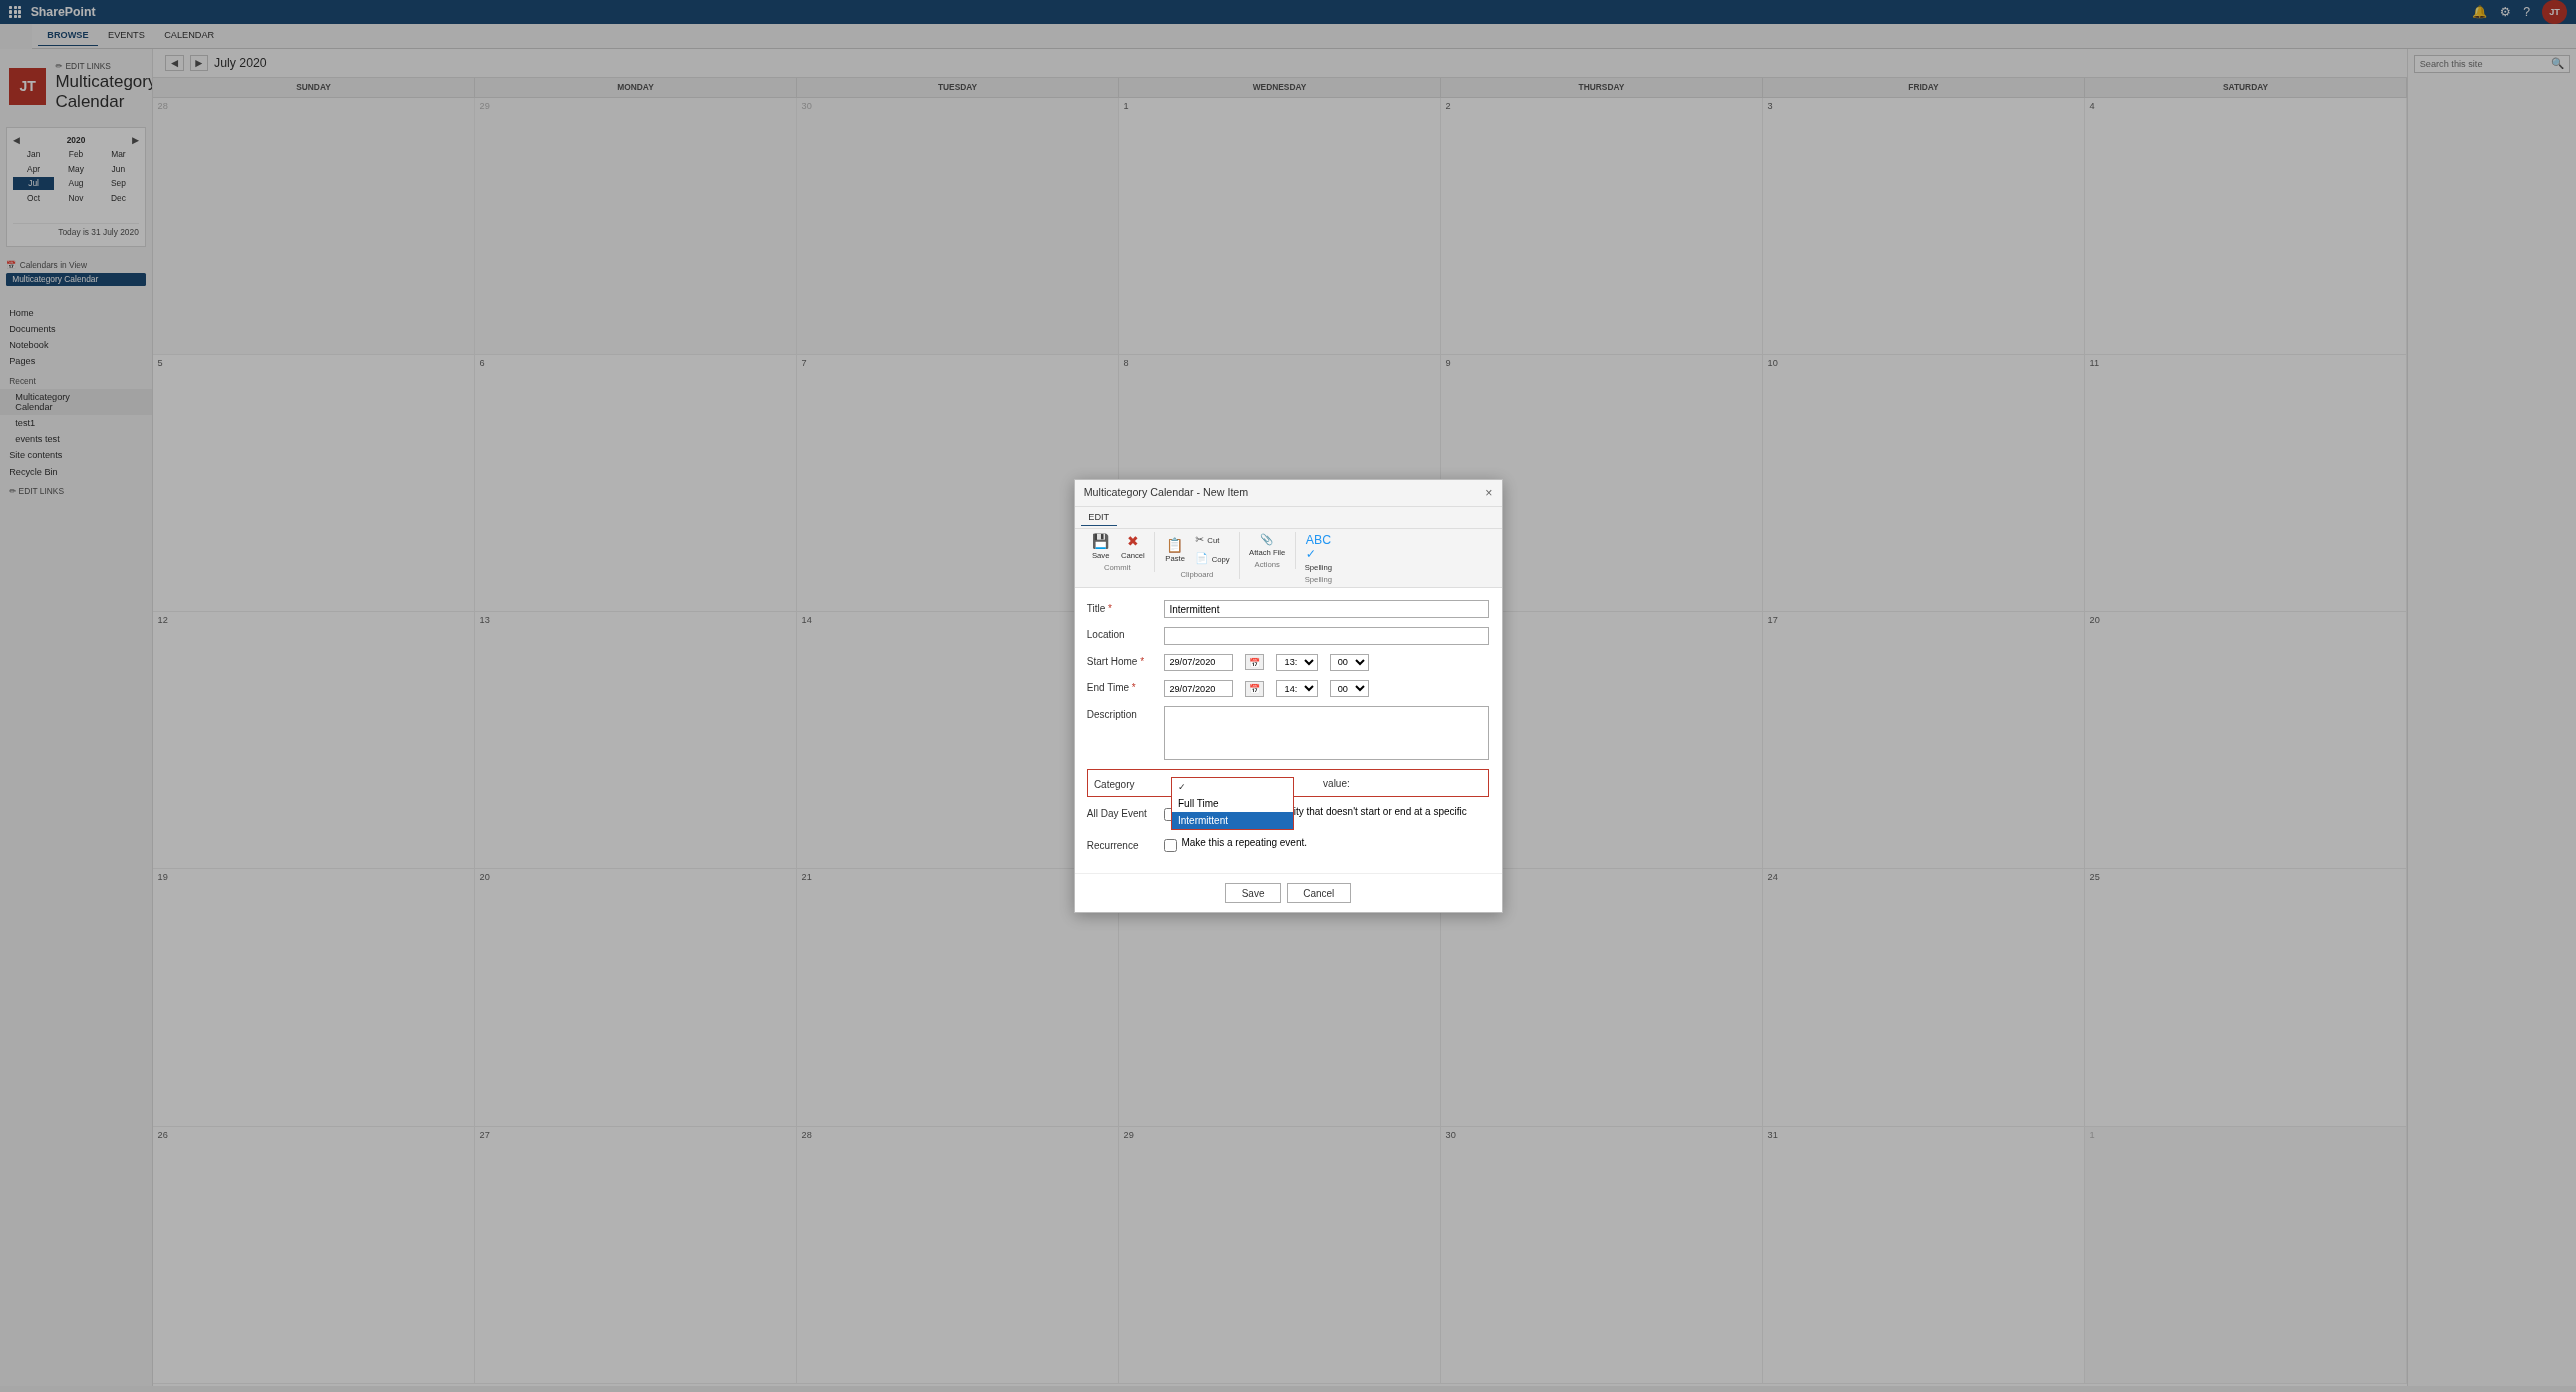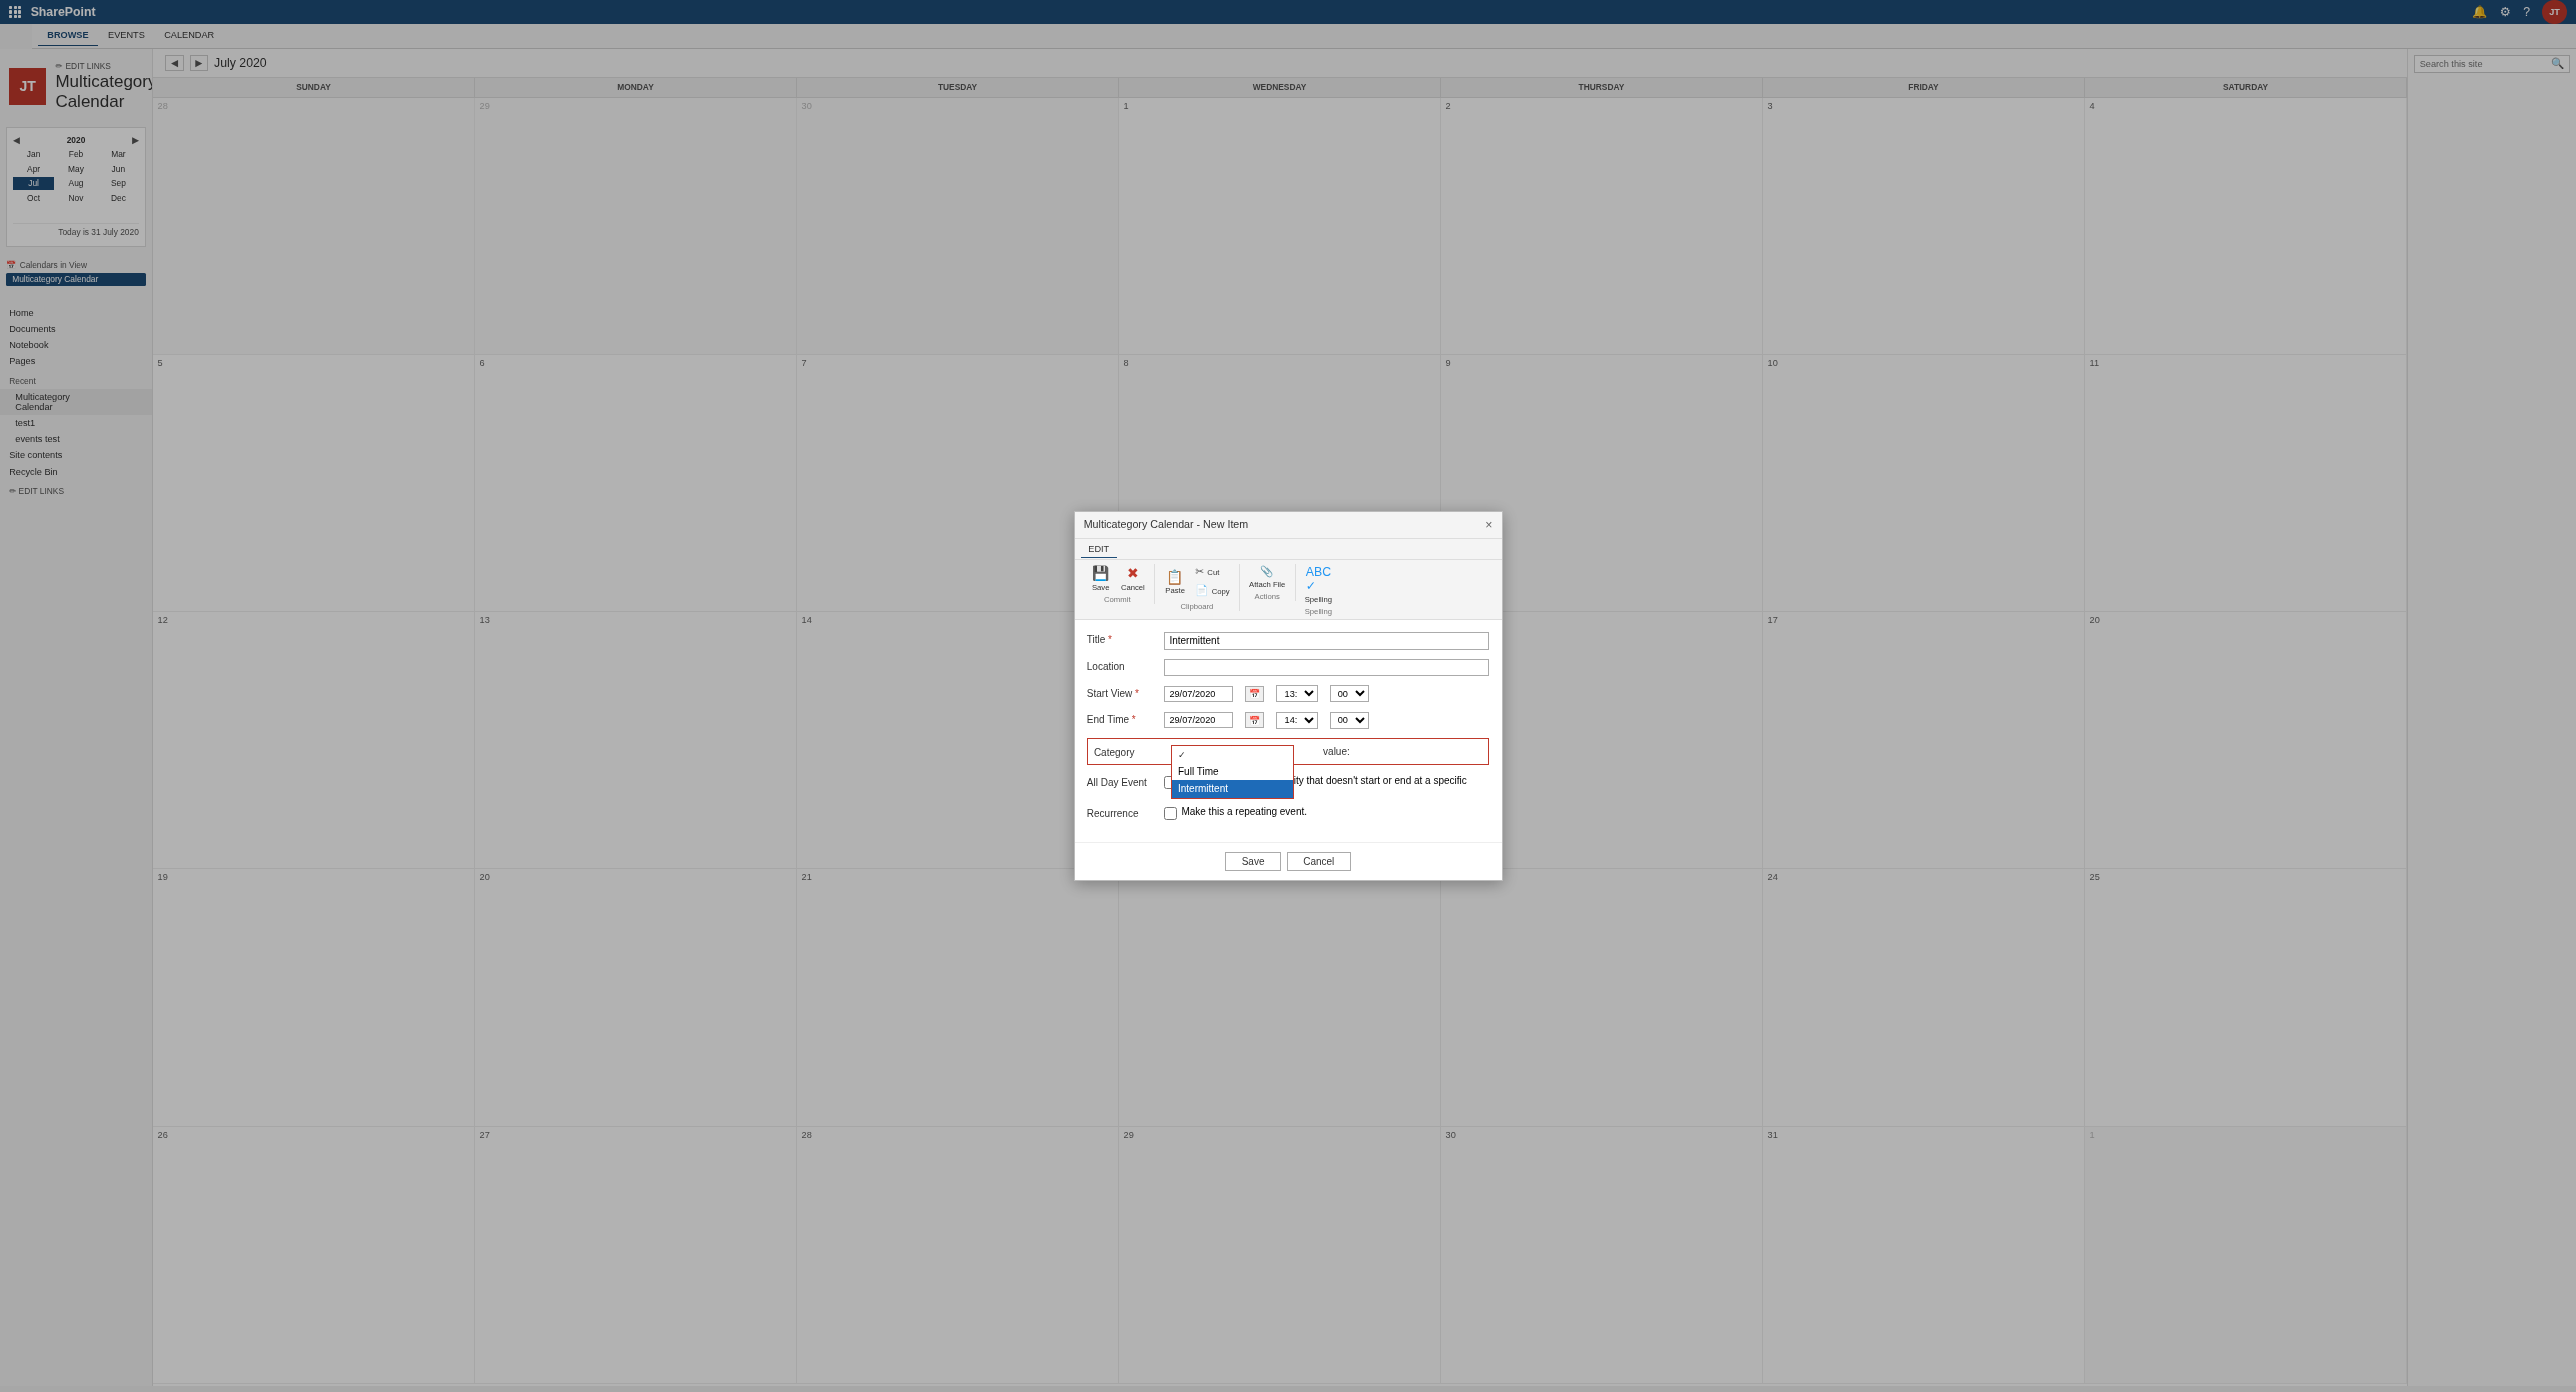--- a/index.html
+++ b/index.html
@@ -534,21 +534,21 @@
         <input class="form-input" type="text" value="Intermittent" style="">
       </div>
 
       <div class="form-row">
         <div class="form-label">Location</div>
         <input class="form-input" type="text" style="">
       </div>
 
       <div class="form-row">
         <div class="form-label">
-          <span>Start View</span> <span class="required">*</span>
+          <span>Start Home</span> <span class="required">*</span>
         </div>
         <div class="datetime-row">
           <input class="date-input" type="text" value="29/07/2020" style="">
           <button class="cal-btn">📅</button>
           <select class="time-select">
             <option>13:</option>
           </select>
           <select class="time-select">
             <option>00</option>
           </select>
@@ -564,20 +564,24 @@
           <button class="cal-btn">📅</button>
           <select class="time-select">
             <option>14:</option>
           </select>
           <select class="time-select">
             <option>00</option>
           </select>
         </div>
       </div>
 
+      <div class="form-row">
+        <div class="form-label">Description</div>
+        <textarea class="desc-textarea" style=""></textarea>
+      </div>
 
       <div class="form-row" style="border: 1.5px solid #c0392b; padding: 6.1px;">
         <div class="form-label">Category</div>
         <div class="cat-container">
           <div class="cat-row-inner">
 
             <input type="radio" style="margin-right: 3.1px;">
             <div class="cat-dropdown">
               <div class="cat-option">
                 <span class="cat-checkmark">✓</span>

